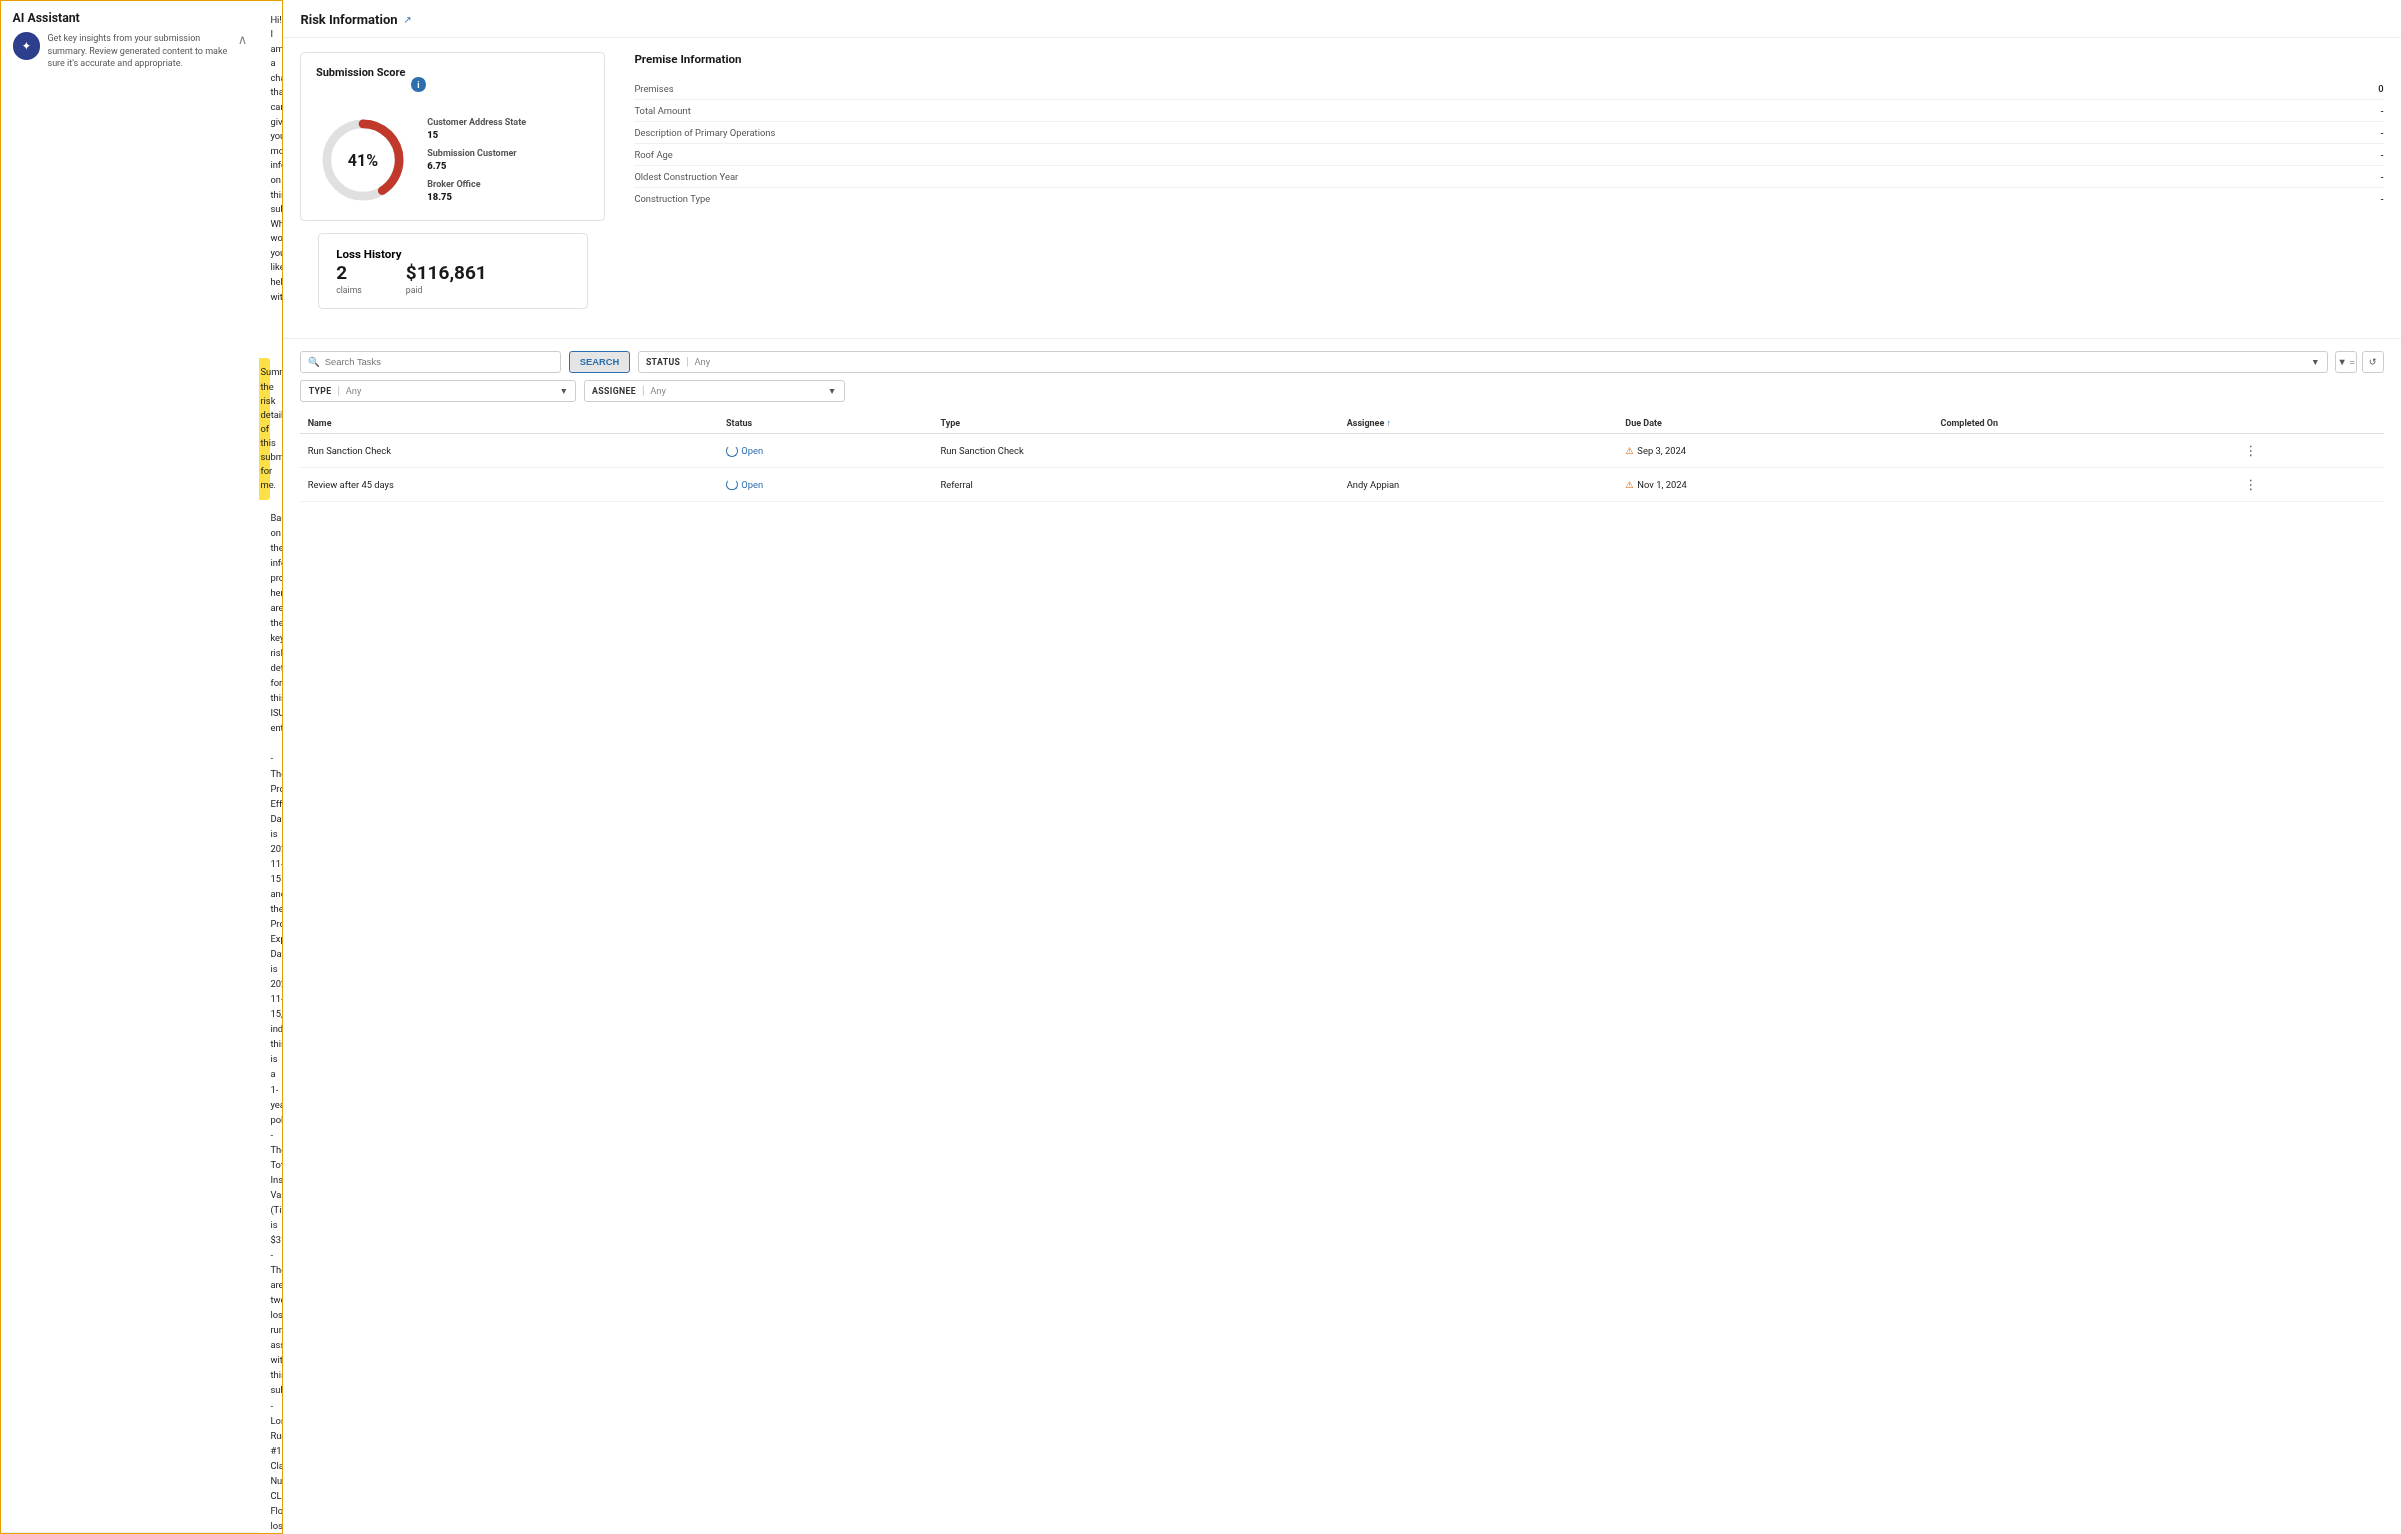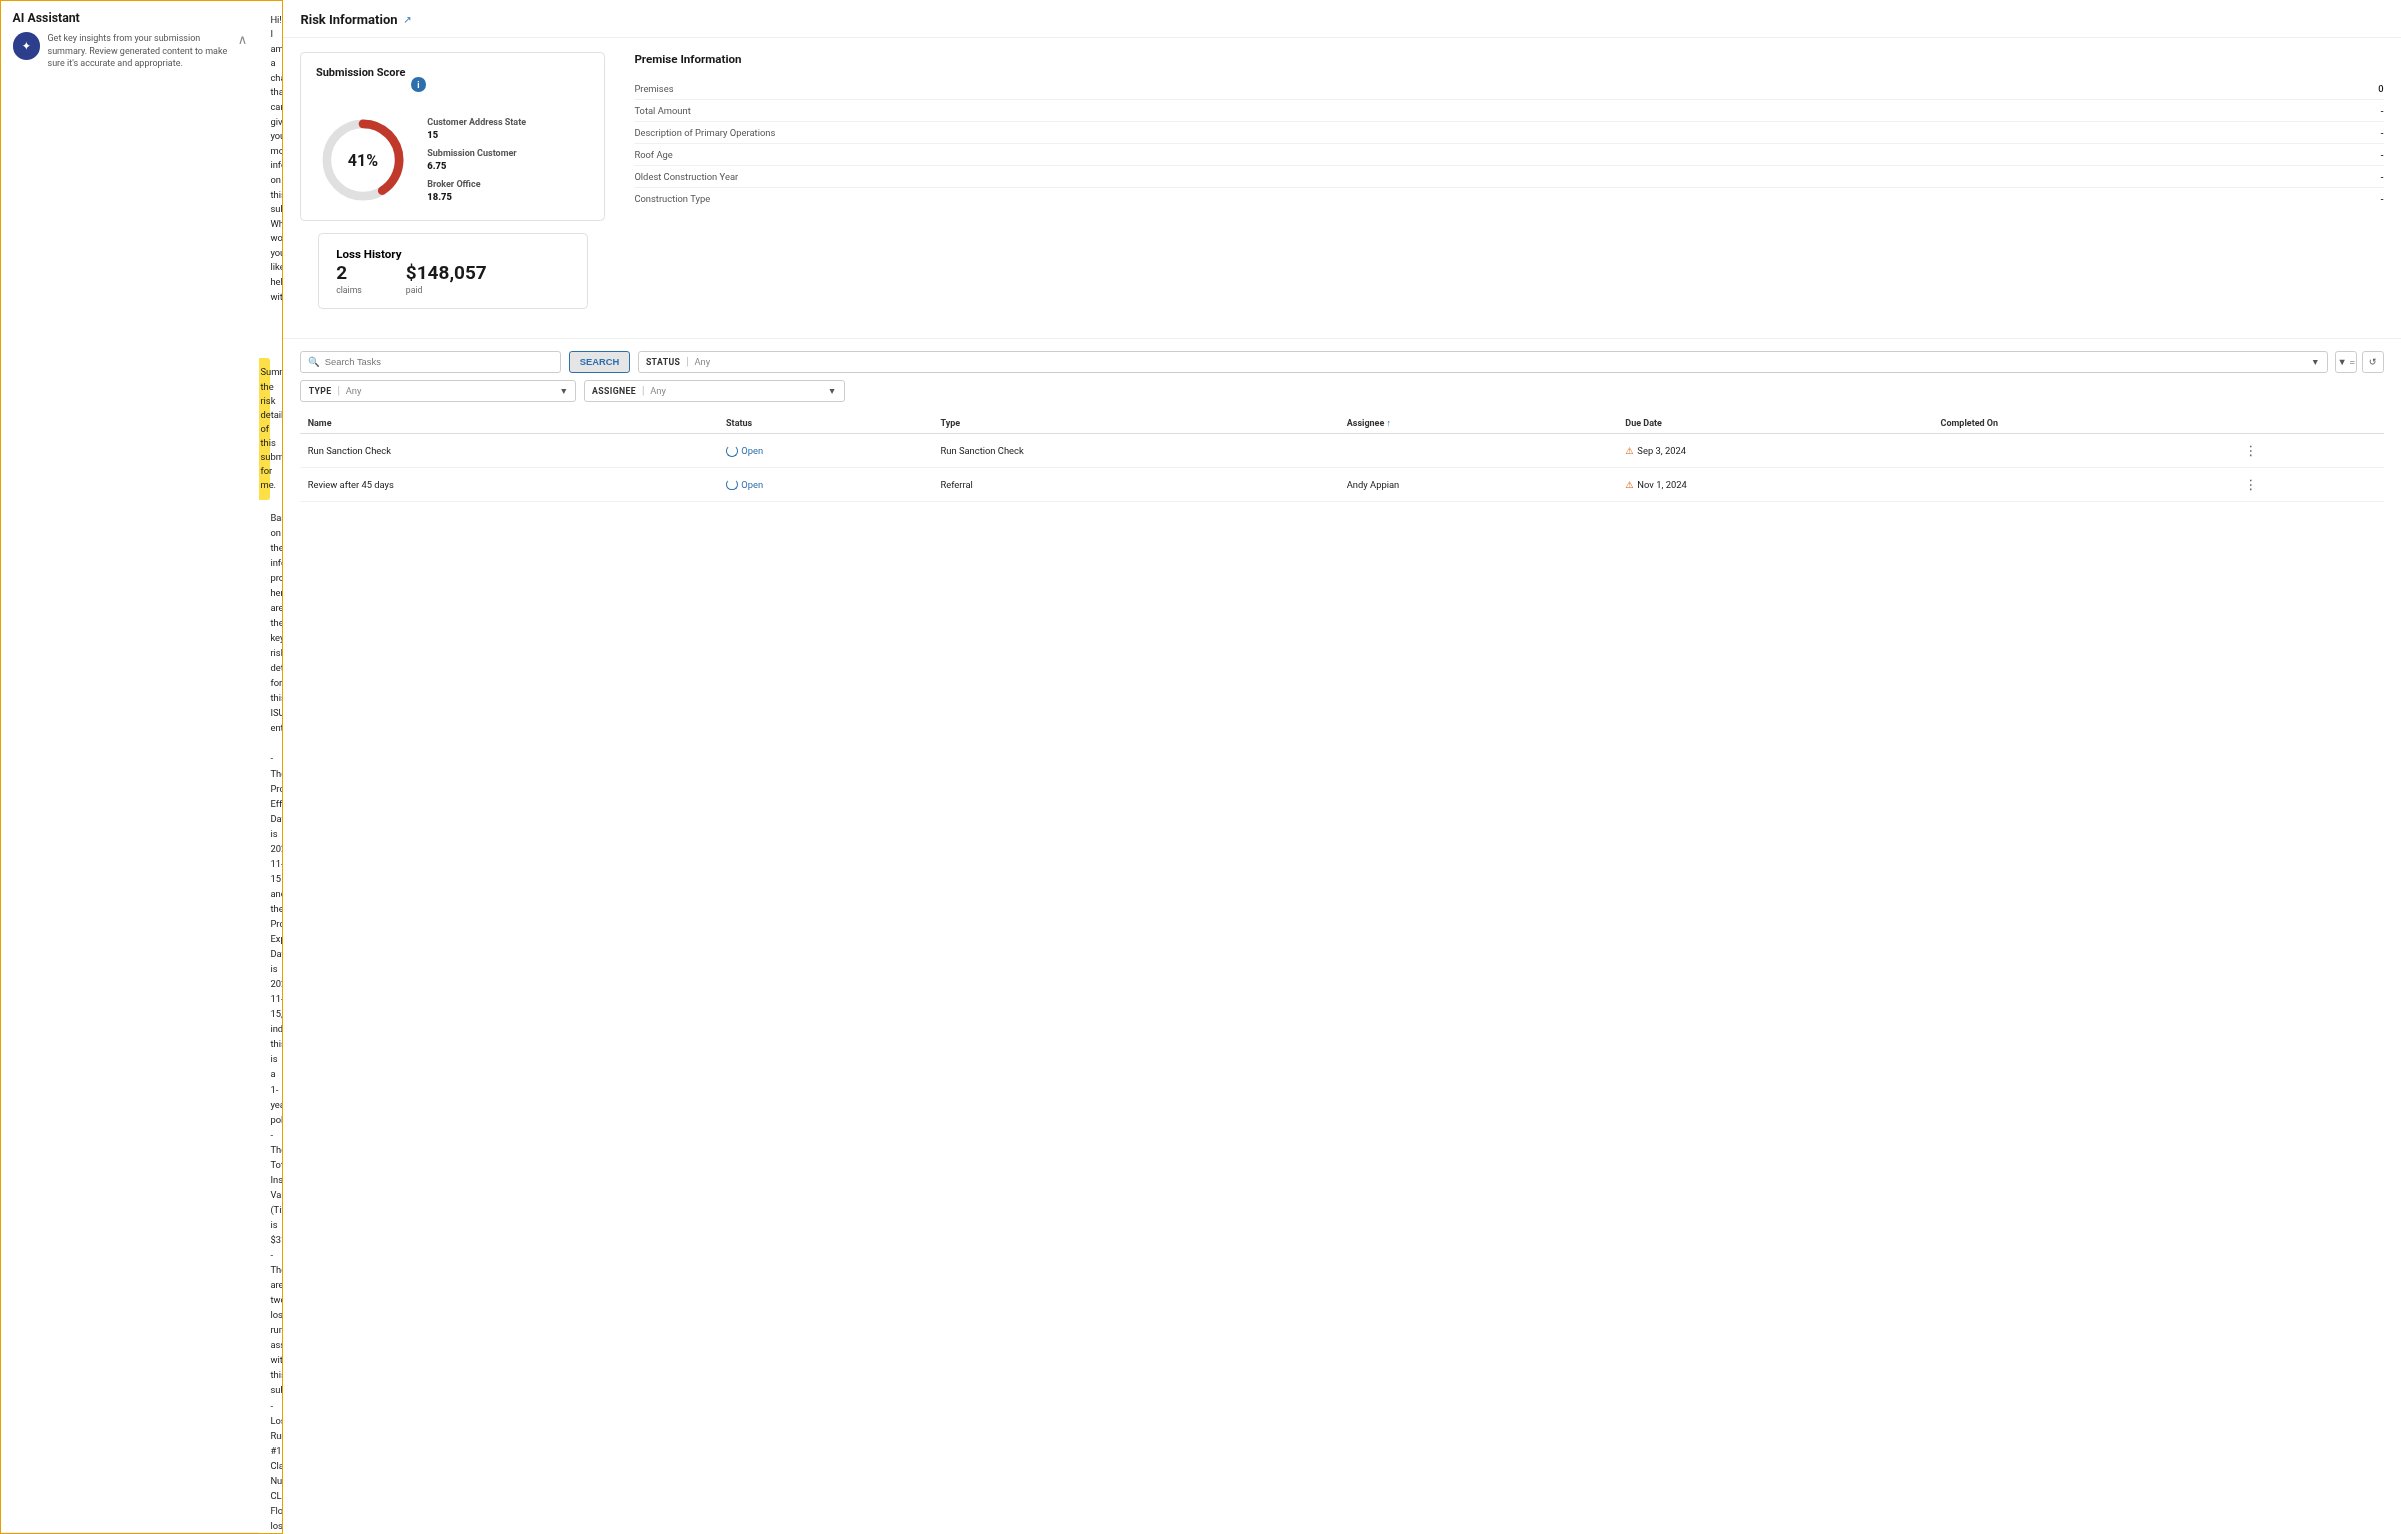--- a/index.html
+++ b/index.html
@@ -628,21 +628,21 @@
       </div>
 
       <div class="loss-section">
         <div class="loss-title">Loss History</div>
         <div class="loss-data">
           <div>
             <div class="loss-claims">2</div>
             <div class="loss-item-label">claims</div>
           </div>
           <div>
-            <div class="loss-paid">$148,057</div>
+            <div class="loss-paid">$116,861</div>
             <div class="loss-item-label">paid</div>
           </div>
         </div>
       </div>
     </div>
 
     <div class="premise-section">
       <div class="premise-title">Premise Information</div>
       <div class="premise-table">
         <div class="premise-row">

